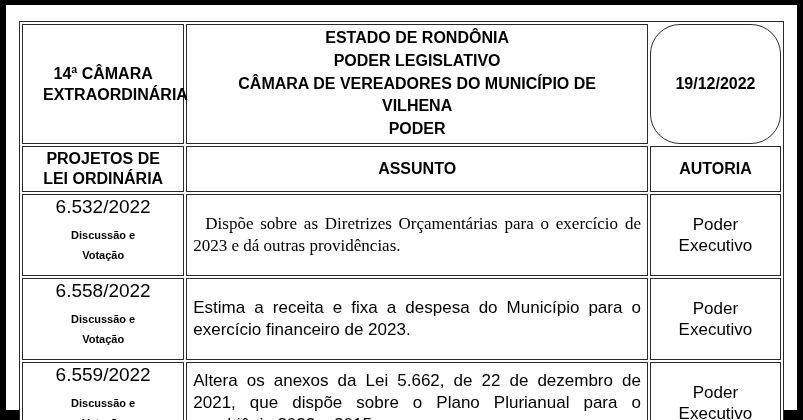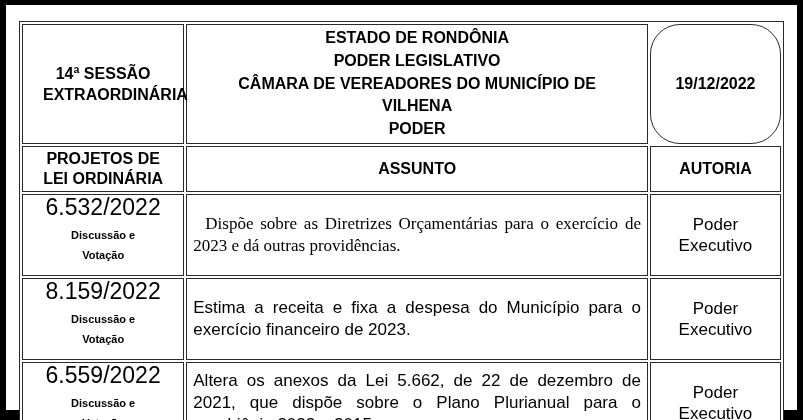--- a/index.html
+++ b/index.html
@@ -50,21 +50,21 @@
   tr.r-cols td    { height: 40px; }
   tr.r-item1 td   { height: 60px; }
   tr.r-item2 td   { height: 54px; }
   tr.r-item3 td   { height: 76px; }
 
   .session-cell { font-weight: bold; font-size: 16px; line-height: 21px; }
   .org-cell p { margin: 0 0 1px 0; font-weight: bold; font-size: 16px; line-height: 22px; }
   .date-cell { font-weight: bold; font-size: 16px; border-radius: 30px; }
   .colhead-cell { font-weight: bold; font-size: 16px; line-height: 20px; }
 
-  .proj-num { font-size: 23px; line-height: 20px; }
+  .proj-num { font-size: 19px; line-height: 20px; }
   .proj-status {
     font-weight: bold;
     font-size: 11px; line-height: 20px;
     max-width: 106px;
     margin: 8px auto;
   }
   .subject-cell { padding: 4px 6px; }
   .subject-text {
     margin: 0;
     text-align: justify;
@@ -81,21 +81,21 @@
   <table class="pauta">
     <colgroup>
         <col class="c1">
         <col class="c2">
         <col class="c3">
       </colgroup>
 
     <tbody>
         <tr class="r-header">
       <td class="session-cell">
-        <span>14ª SESSÃO EXTRAORDINÁRIA</span>
+        <span>14ª CÂMARA EXTRAORDINÁRIA</span>
       </td>
       <td class="org-cell">
         <p>ESTADO DE RONDÔNIA</p>
         <p>PODER LEGISLATIVO</p>
         <p>CÂMARA DE VEREADORES DO MUNICÍPIO DE VILHENA</p>
         <p>PODER</p>
       </td>
       <td class="date-cell">
         <span>19/12/2022</span>
       </td>
@@ -121,21 +121,21 @@
       <td class="subject-cell">
         <p class="subject-text indent-first">Dispõe sobre as Diretrizes Orçamentárias para o exercício de 2023 e dá outras providências.</p>
       </td>
       <td>
         <div class="author-text">Poder Executivo</div>
       </td>
     </tr>
 
     <tr class="r-item2">
       <td>
-        <div class="proj-num">8.159/2022</div>
+        <div class="proj-num">6.558/2022</div>
         <div class="proj-status">Discussão e Votação</div>
       </td>
       <td class="subject-cell">
         <p class="subject-text">Estima a receita e fixa a despesa do Município para o exercício financeiro de 2023.</p>
       </td>
       <td>
         <div class="author-text">Poder Executivo</div>
       </td>
     </tr>
 

